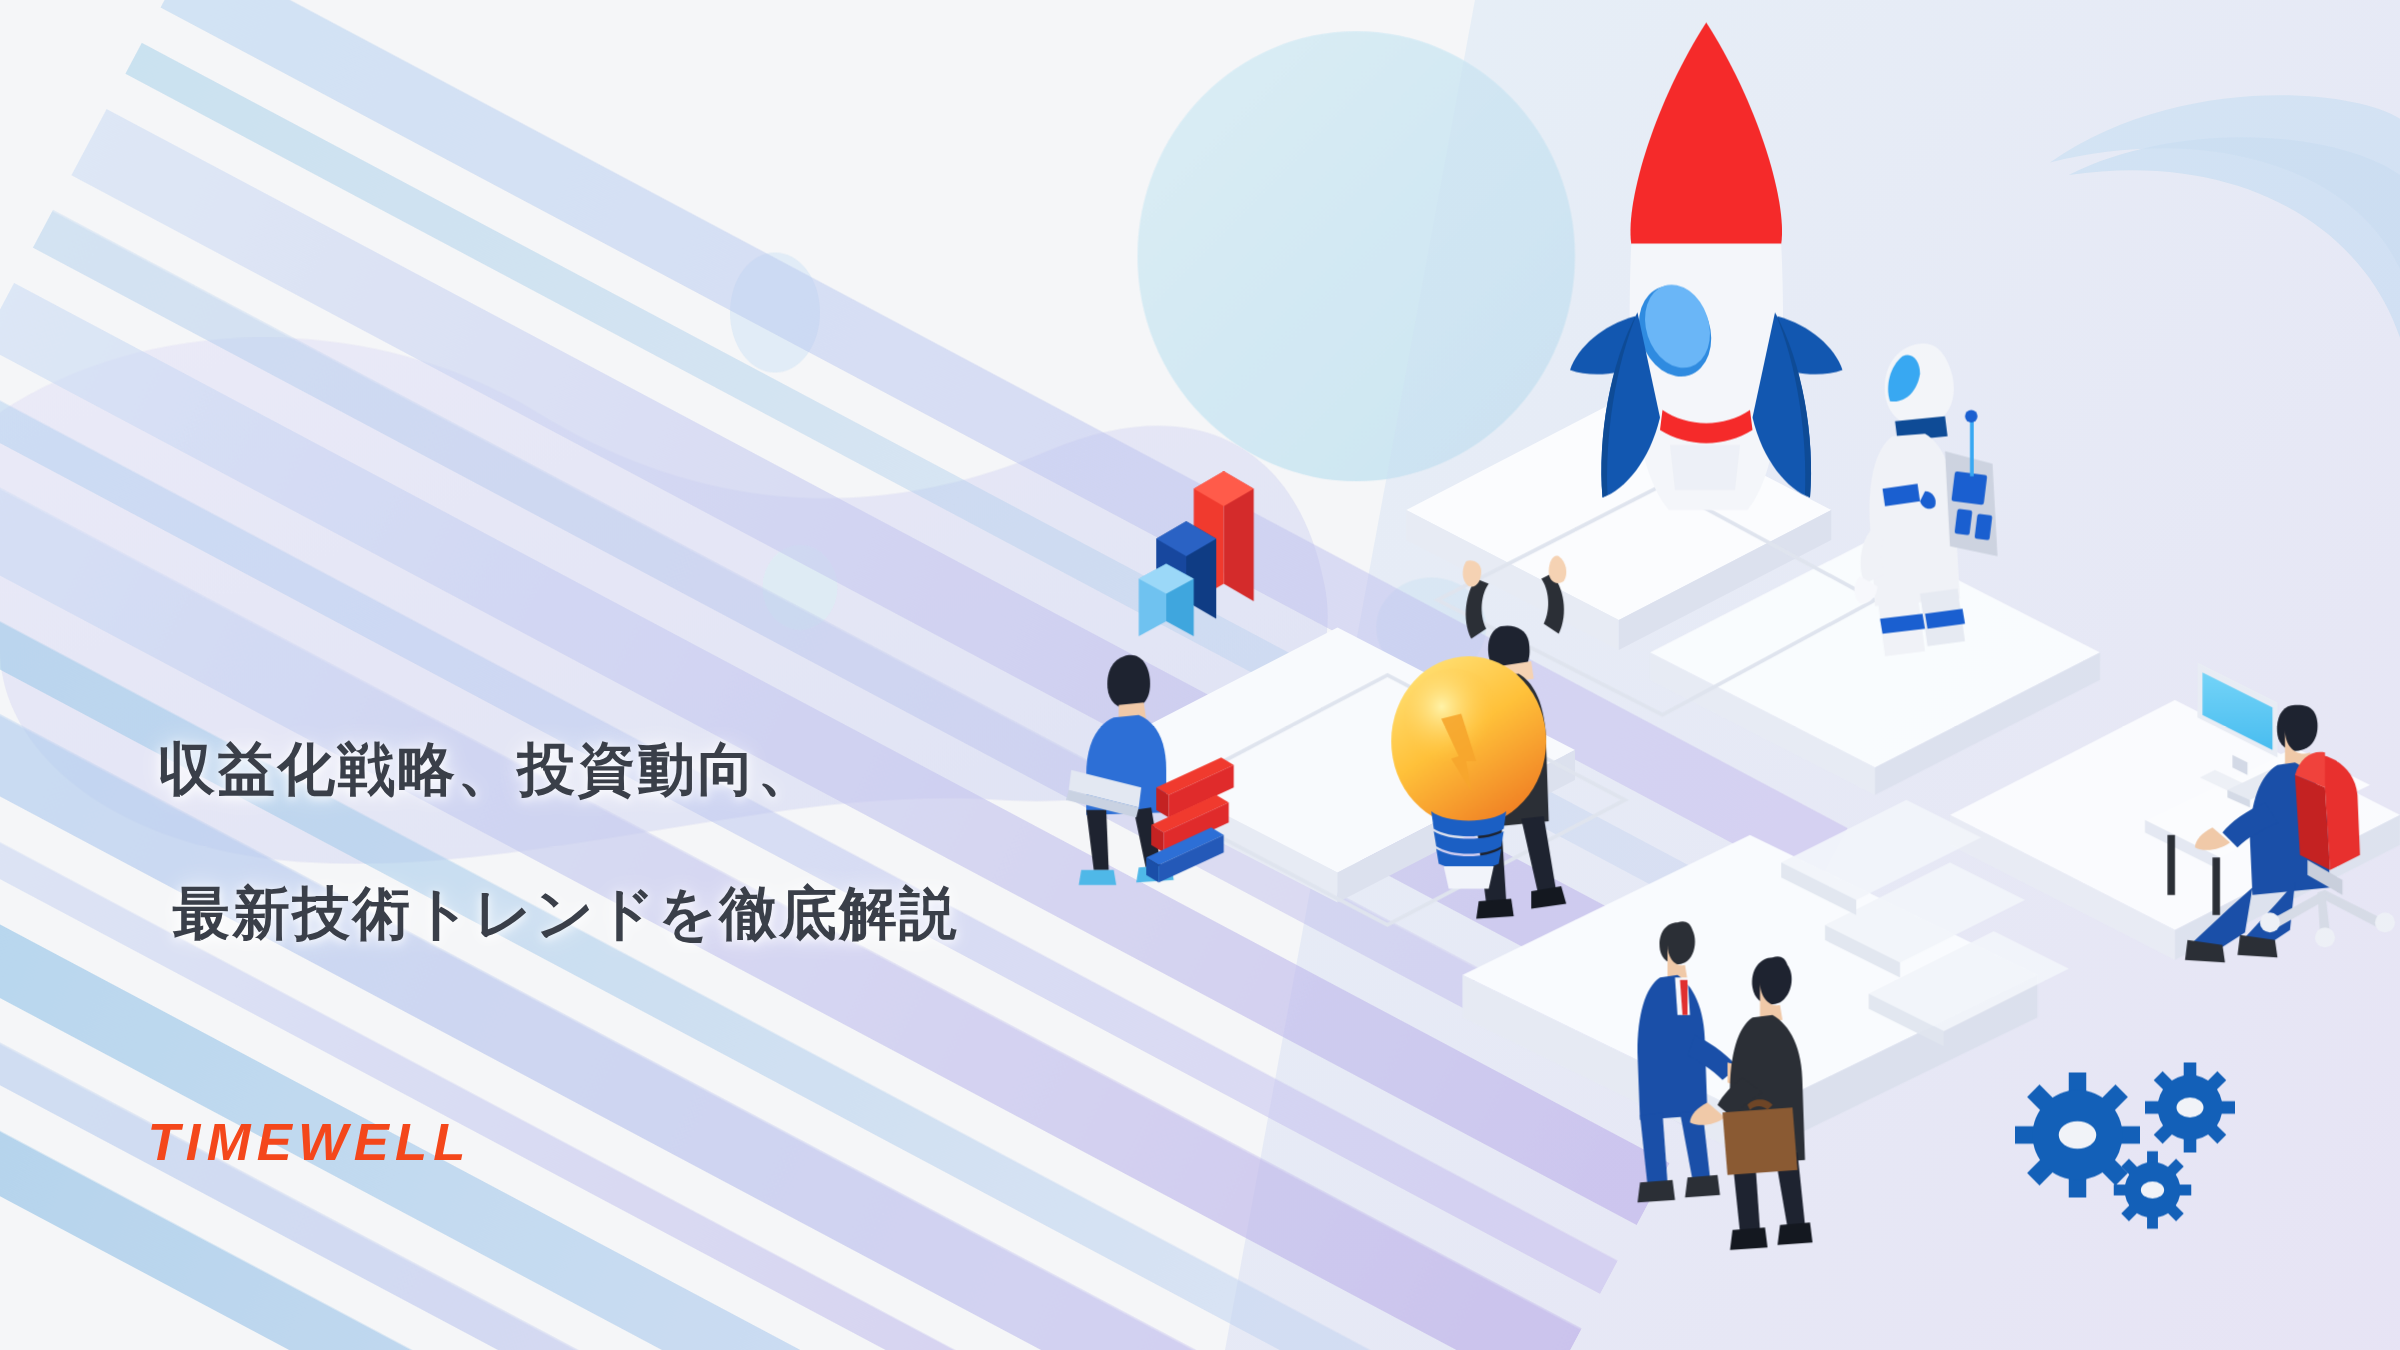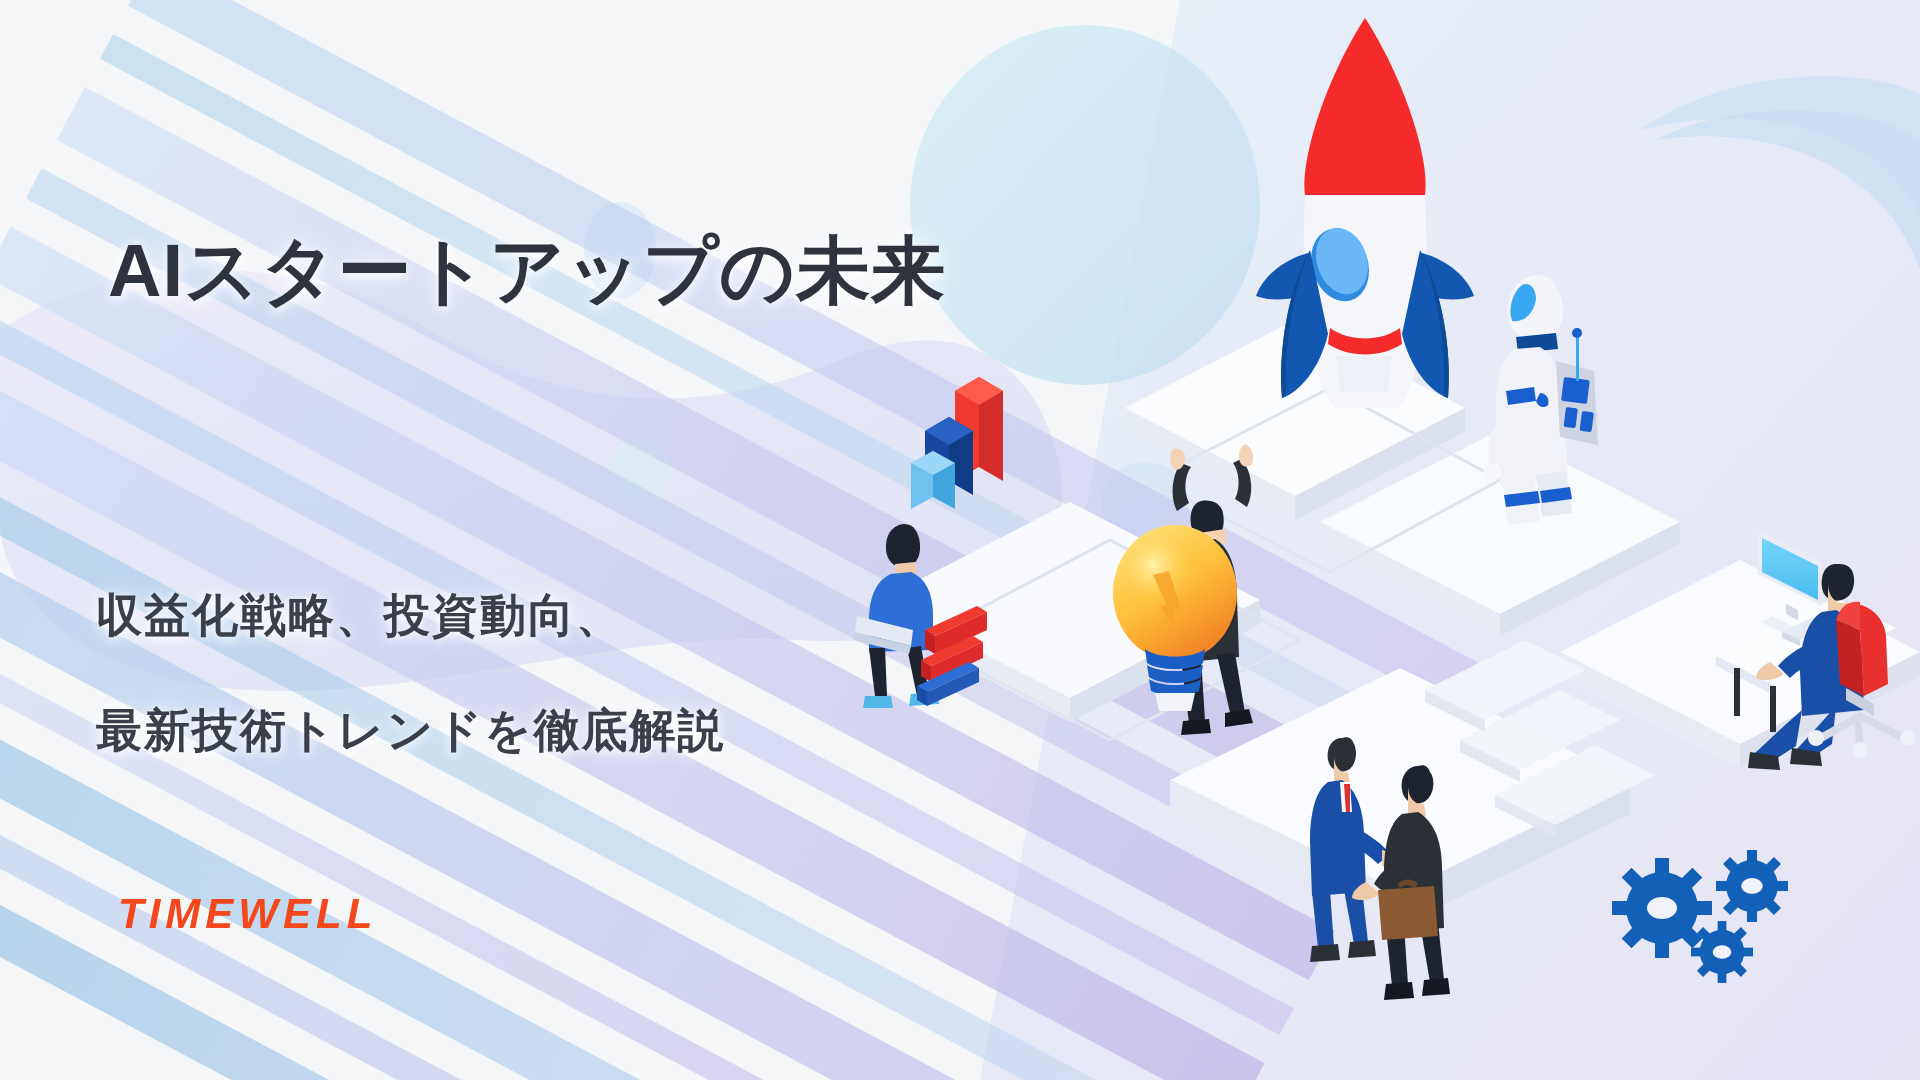--- a/index.html
+++ b/index.html
@@ -18,28 +18,28 @@
   .content { position:absolute; left:0; top:0; width:1100px; height:1080px; z-index:40; }
 
   .headline {
     position:absolute; left:108px; top:222px;
     font-size:74px; font-weight:700; letter-spacing:1px;
     color:#2E333D;
     text-shadow:0 3px 10px rgba(255,255,255,.95), 0 0 26px rgba(255,255,255,.9);
     white-space:nowrap;
   }
   .subline {
-    position:absolute; left:96px;
+    position:absolute; left:126px;
     font-size:46px; font-weight:700; letter-spacing:2px;
     color:#3A3F49;
     text-shadow:0 2px 8px rgba(255,255,255,.95), 0 0 20px rgba(255,255,255,.85);
     white-space:nowrap;
   }
   .subline.l1 { top:585px; }
-  .subline.l2 { top:700px; }
+  .subline.l2 { top:700px;margin-left:12px; }
 
   .brand {
     position:absolute; left:118px; top:890px;
     font-size:42px; font-weight:700; font-style:italic;
     letter-spacing:5px; color:#F4471B;
   }
 </style>
 </head>
 <body>
 
@@ -358,19 +358,18 @@
           <rect x="-50" y="-7" width="20" height="14" transform="rotate(45)"></rect>
           <rect x="30" y="-7" width="20" height="14" transform="rotate(45)"></rect>
         </g>
         <circle cx="0" cy="0" r="36" fill="#1360B8"></circle>
         <ellipse cx="0" cy="0" rx="15" ry="11" fill="#F1F3F8"></ellipse>
       </g>
     </g>
   </svg>
 
   <div class="content">
-    <div class="headline">AIスタートアップの未来</div>
     <div class="subline l1">収益化戦略、投資動向、</div>
     <div class="subline l2">最新技術トレンドを徹底解説</div>
     <div class="brand">TIMEWELL</div>
   </div>
 
 </div>
 
 </body></html>

